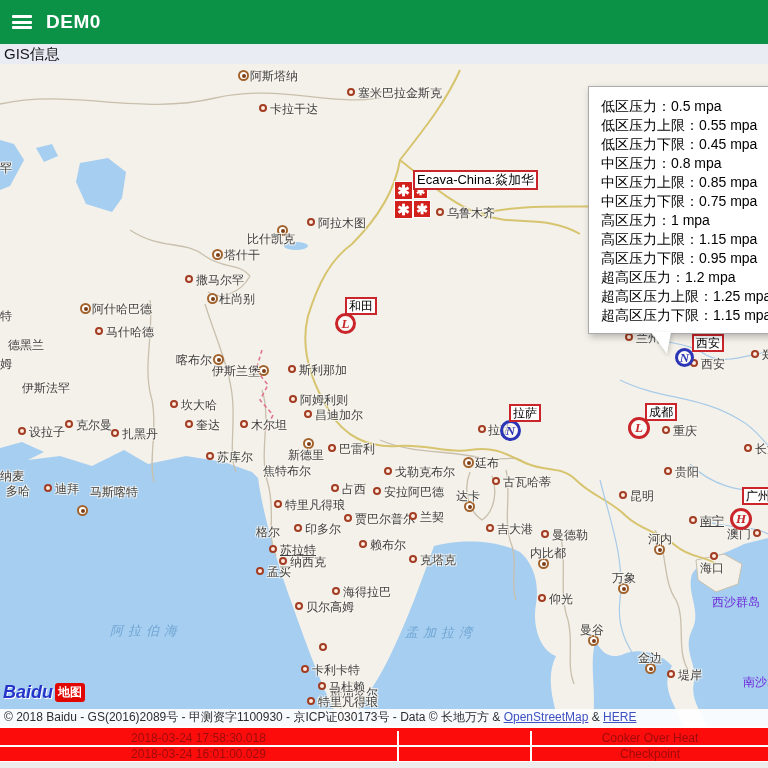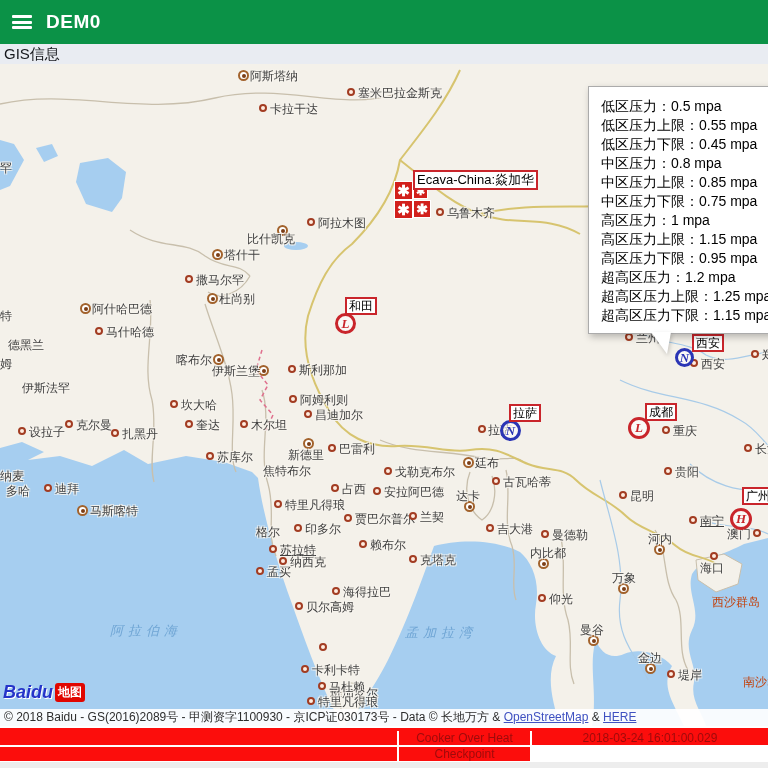--- a/index.html
+++ b/index.html
@@ -16,21 +16,21 @@
 
   .subbar{position:absolute;left:0;top:44px;width:768px;height:20px;background:#e9ecf2;
           font-size:15px;color:#16181d;line-height:20px;padding-left:4px;box-sizing:border-box;}
 
   
   .map{position:absolute;left:0;top:64px;width:768px;height:662px;background:#f4f1ea;overflow:hidden;}
   .map svg{position:absolute;left:0;top:0;}
 
   .clabel{position:absolute;font-size:12px;color:#3f3f3f;white-space:nowrap;z-index:6;
           text-shadow:1px 1px 0 #f7f4ee,-1px -1px 0 #f7f4ee,1px -1px 0 #f7f4ee,-1px 1px 0 #f7f4ee;}
-  .sea-label{position:absolute;font-size:12px;color:#c2410c;white-space:nowrap;z-index:5;}
+  .sea-label{position:absolute;font-size:12px;color:#6d28d9;white-space:nowrap;z-index:5;}
   .sea-label.big{font-style:italic;letter-spacing:5px;color:#6fa5d4;font-size:13px;}
 
   .dot{position:absolute;width:4px;height:4px;border:2px solid #a23c22;background:#ffece0;
        border-radius:50%;z-index:6;}
   .cap{position:absolute;width:7px;height:7px;border:2px solid #a2622c;background:#fff;
        border-radius:50%;z-index:6;}
   .cap::after{content:'';position:absolute;left:1.5px;top:1.5px;width:4px;height:4px;
               border-radius:50%;background:#7c3e16;}
 
   .star{position:absolute;background:#d2201c;color:#fff;border:1px solid #fff;z-index:18;
@@ -293,21 +293,21 @@
     <span class="clabel" style="left: 636px; top: 266px;">兰州</span>
     <span class="dot" style="left: 478px; top: 361px;"></span>
     <span class="clabel" style="left: 488px; top: 358px;">拉萨</span>
     <span class="dot" style="left: 753px; top: 465px;"></span>
     <span class="clabel" style="left: 727px; top: 462px;">澳门</span>
     <span class="dot" style="left: 44px; top: 420px;"></span>
     <span class="clabel" style="left: 55px; top: 417px;">迪拜</span>
     <span class="clabel" style="left: 6px; top: 419px;">多哈</span>
     <span class="clabel" style="left: 0px; top: 404px;">纳麦</span>
     <span class="cap" style="left: 77px; top: 441px;"></span>
-    <span class="clabel" style="left: 90px; top: 439px; font-family: Liberation Mono, monospace;">马斯喀特</span>
+    <span class="clabel" style="left: 90px; top: 420px; font-family: Liberation Mono, monospace;">马斯喀特</span>
     <span class="sea-label big" style="left: 110px; top: 558px;">阿拉伯海</span>
     <span class="sea-label big" style="left: 405px; top: 560px;">孟加拉湾</span>
     <span class="sea-label" style="left: 712px; top: 530px;">西沙群岛</span>
     <span class="sea-label" style="left: 743px; top: 610px;">南沙群岛</span>
     <span class="star" style="left: 394px; top: 117px; width: 19px; height: 19px; font-size: 15px;">✱</span>
     <span class="star" style="left: 413px; top: 120px; width: 15px; height: 15px; font-size: 11px;">✱</span>
     <span class="star" style="left: 394px; top: 136px; width: 19px; height: 19px; font-size: 15px;">✱</span>
     <span class="star" style="left: 413px; top: 136px; width: 18px; height: 18px; font-size: 14px;">✱</span>
     <span class="mcircle" style="left: 335px; top: 249px; width: 21px; height: 21px; border-color: rgb(201, 37, 43); color: rgb(201, 37, 43);">L</span>
     <span class="mlabel" style="left: 345px; top: 233px;">和田</span>
@@ -317,20 +317,21 @@
     <span class="mlabel" style="left: 645px; top: 339px;">成都</span>
     <span class="mcircle" style="left: 675px; top: 284px; width: 19px; height: 19px; border-color: rgb(43, 53, 181); color: rgb(43, 53, 181);">N</span>
     <span class="mlabel" style="left: 692px; top: 270px;">西安</span>
     <span class="mcircle" style="left: 730px; top: 444px; width: 22px; height: 22px; border-color: rgb(201, 37, 43); color: rgb(201, 37, 43);">H</span>
     <span class="mlabel" style="left: 742px; top: 423px;">广州</span>
     <span class="mlabel big" style="left: 413px; top: 106px;">Ecava-China:焱加华</span>
   </div>
 
 <div class="alarm">
   <div class="alarm-grid">
+    <div class="acell">2018-03-24 17:58:30.018</div>
     <div class="acell"></div>
     <div class="acell">Cooker Over Heat</div>
     <div class="acell">2018-03-24 16:01:00.029</div>
     <div class="acell"></div>
     <div class="acell">Checkpoint</div>
   </div>
 </div>
 <div class="bottom-strip"></div>
 
 </body></html>

